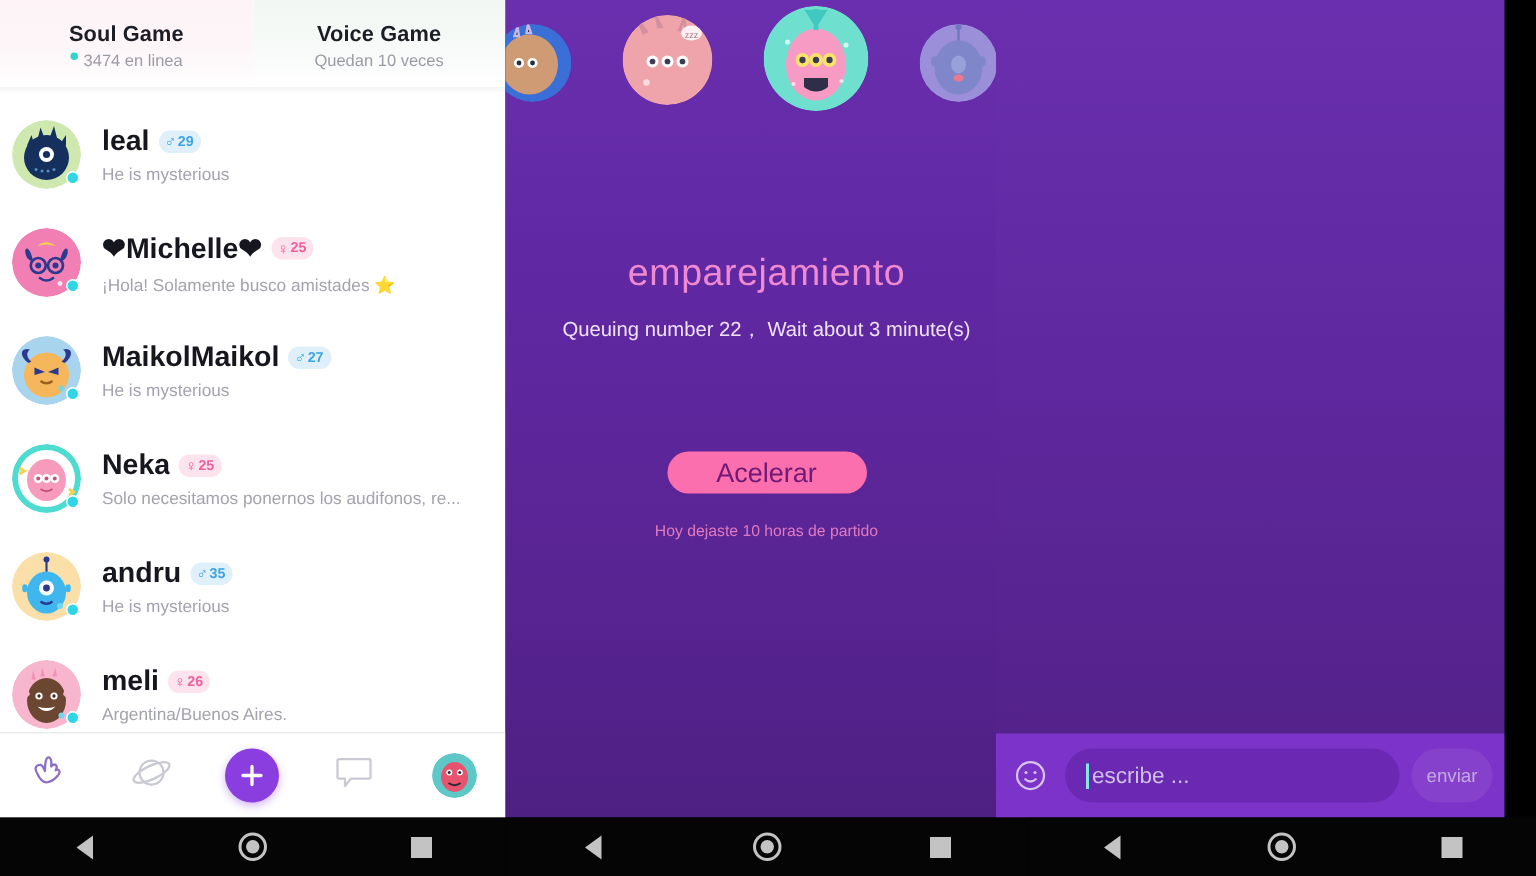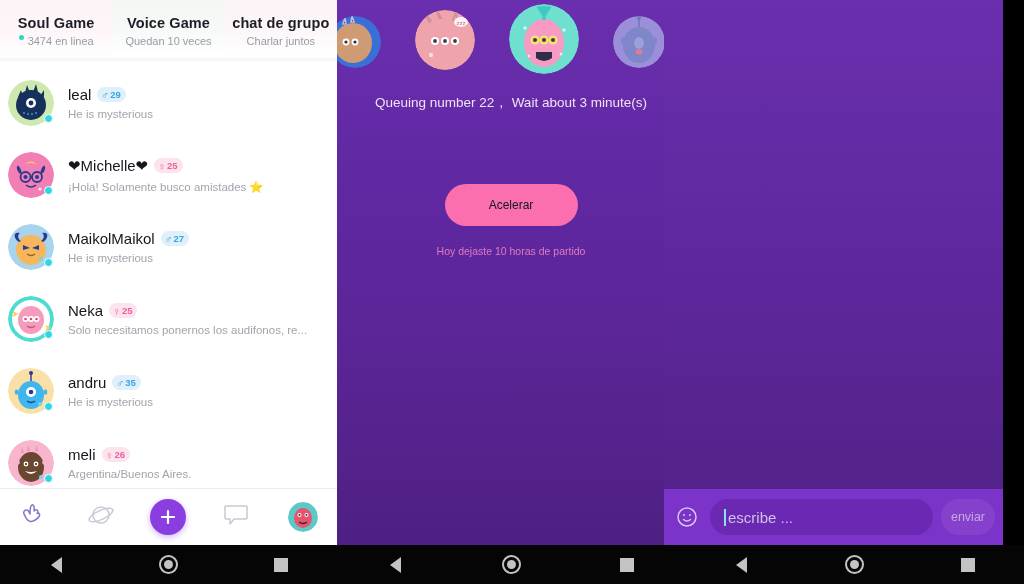--- a/index.html
+++ b/index.html
@@ -32,21 +32,21 @@
 
   
   .user-list { height: 425px; overflow: hidden; padding-top: 4px; }
   .user-row { display: flex; align-items: center; height: 72px; padding: 0 10px 0 8px; }
   .avatar-wrap { position: relative; width: 46px; height: 46px; flex: 0 0 46px; margin-right: 14px; }
   .avatar { width: 46px; height: 46px; border-radius: 50%; overflow: hidden; position: relative; }
   .av-dot { position: absolute; right: 1px; bottom: 3px; width: 9px; height: 9px;
             border-radius: 50%; background: #2fd6e6; border: 1.5px solid #fff; }
   .user-text { flex: 1; min-width: 0; }
   .user-name-line { display: flex; align-items: center; gap: 6px; }
-  .user-name { font-size: 15px; font-weight: normal; color: #16161e; white-space: nowrap;
+  .user-name { font-size: 19px; font-weight: bold; color: #16161e; white-space: nowrap;
                overflow: hidden; text-overflow: ellipsis; max-width: 185px; }
   .badge { font-size: 9.5px; padding: 1.5px 5px 1.5px 4px; border-radius: 8px;
            display: inline-flex; align-items: center; gap: 1px; white-space: nowrap; font-weight: bold;}
   .badge-m { background: #dff0fb; color: #3ba3e0; }
   .badge-f { background: #fde3ee; color: #ee5f9d; }
   .badge .gsym { font-size: 10.5px; font-weight: normal; }
   .user-sub { font-size: 11.5px; color: #a3a3ad; margin-top: 5px; white-space: nowrap;
               overflow: hidden; text-overflow: ellipsis; }
 
   
@@ -66,22 +66,22 @@
   .mon { border-radius: 50%; overflow: hidden; position: relative; }
   .mon-a { width: 52px; height: 52px; margin-top: 12px; margin-left: -22px; }
   .mon-b { width: 60px; height: 60px; margin-top: 6px; }
   .mon-c { width: 70px; height: 70px; margin-top: 0px; }
   .mon-d { width: 52px; height: 52px; margin-top: 12px; margin-right: 6px; }
 
   .mid-title { text-align: center; margin-top: 88px; font-size: 25px; color: #f08ad0;
                letter-spacing: .4px; font-weight: normal; }
   .mid-queue { text-align: center; margin-top: 14px; font-size: 13.5px; color: #efe2f7; }
   .accel-wrap { display: flex; justify-content: center; margin-top: 72px; }
-  .accel-btn { width: 133px; height: 42px; border-radius: 21px; background: #fb6fae;
-               color: #0f172a; font-size: 12px; display: flex; align-items: center;
+  .accel-btn { width: 133px; height: 28px; border-radius: 21px; background: #fb6fae;
+               color: #701a75; font-size: 18px; display: flex; align-items: center;
                justify-content: center; border: none; font-family: inherit; cursor: pointer; }
   .mid-note { text-align: center; margin-top: 19px; font-size: 10.5px; color: #e07ac0; }
 
   
   .chat-input-bar { position: absolute; left: 0; bottom: 0; width: 339px; height: 56px;
                     background: #7c33c9; display: flex; align-items: center; padding: 0 8px; gap: 8px; }
   .emoji-btn { width: 30px; height: 30px; flex: 0 0 30px; display: flex;
                align-items: center; justify-content: center; }
   .text-field { flex: 1; height: 36px; border-radius: 18px; background: #6b29b3;
                 display: flex; align-items: center; padding: 0 14px; gap: 2px; }
@@ -117,26 +117,20 @@
         <div class="tab-title">Soul Game</div>
         <div class="tab-sub">
           <span class="online-dot"></span>
           <span>3474 en linea</span>
         </div>
       </div>
       <div class="tab tab-2">
         <div class="tab-title">Voice Game</div>
         <div class="tab-sub">
           <span>Quedan 10 veces</span>
-        </div>
-      </div>
-      <div class="tab tab-3">
-        <div class="tab-title">chat de grupo</div>
-        <div class="tab-sub">
-          <span>Charlar juntos</span>
         </div>
       </div>
     </div>
     <div class="tabs-shadow"></div>
 
     <div class="user-list">
 
       <div class="user-row">
         <div class="avatar-wrap">
           <div class="avatar">
@@ -453,20 +447,21 @@
           <path d="M26 11 v-9" stroke="#6f78bf" stroke-width="1.6"></path>
             <circle cx="26" cy="2" r="2" fill="#6f78bf"></circle>
           <path d="M12 22 q-5 -2 -4 5 q3 3 5 -1z" fill="#7f86c9"></path>
           <path d="M40 22 q5 -2 4 5 q-3 3 -5 -1z" fill="#7f86c9"></path>
           <ellipse cx="26" cy="27" rx="5" ry="6" fill="#9aa0d8"></ellipse>
           <ellipse cx="26" cy="36" rx="3.4" ry="2.4" fill="#e9798f"></ellipse>
         </svg>
       </div>
     </div>
 
+    <div class="mid-title">emparejamiento</div>
     <div class="mid-queue">Queuing number 22， Wait about 3 minute(s)</div>
 
     <div class="accel-wrap">
       <button class="accel-btn">Acelerar</button>
     </div>
     <div class="mid-note">Hoy dejaste 10 horas de partido</div>
   </div>
 
   <div class="panel panel-right">
     <div class="chat-input-bar">

